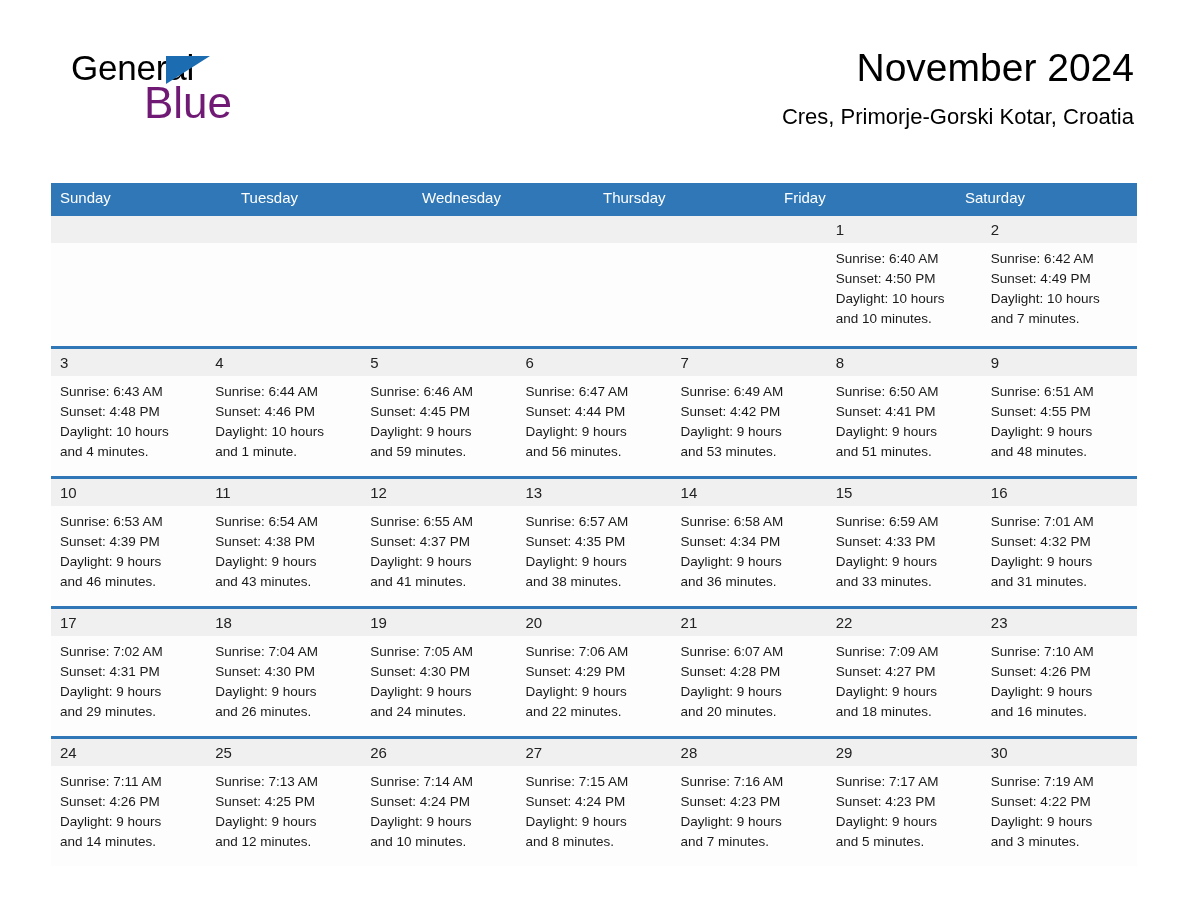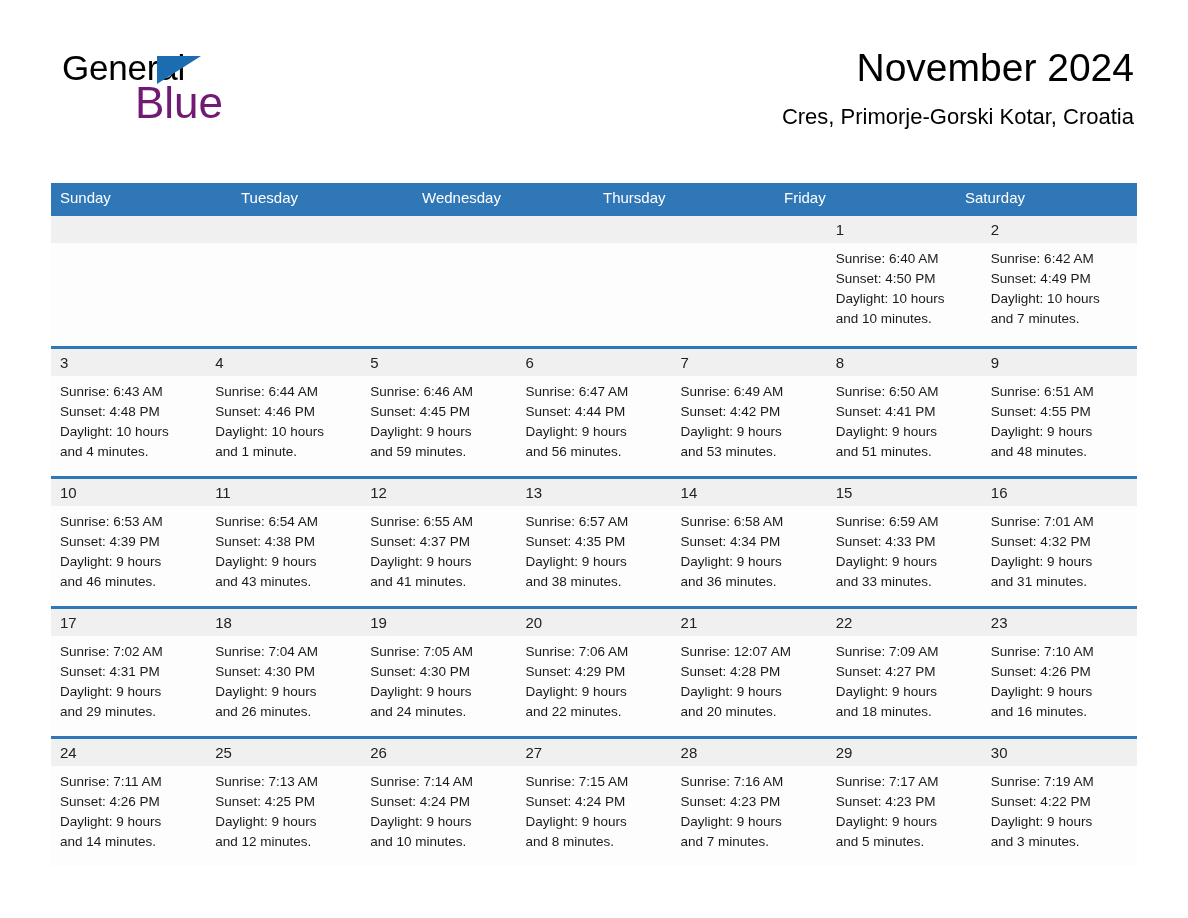--- a/index.html
+++ b/index.html
@@ -24,21 +24,21 @@
   }
 
   
   .top {
     position: relative;
     height: 120px;
   }
 
   .logo {
     position: absolute;
-    left: 62px;
+    left: 71px;
     top: 48px;
     width: 240px;
     height: 78px;
   }
   .logo-general {
     position: absolute;
     left: 0;
     top: 0;
     font-size: 35px;
     letter-spacing: -0.2px;
@@ -374,21 +374,21 @@
           <div>Daylight: 9 hours</div>
           <div>and 24 minutes.</div>
         </div>
         <div class="daycell">
           <div>Sunrise: 7:06 AM</div>
           <div>Sunset: 4:29 PM</div>
           <div>Daylight: 9 hours</div>
           <div>and 22 minutes.</div>
         </div>
         <div class="daycell">
-          <div>Sunrise: 12:07 AM</div>
+          <div>Sunrise: 6:07 AM</div>
           <div>Sunset: 4:28 PM</div>
           <div>Daylight: 9 hours</div>
           <div>and 20 minutes.</div>
         </div>
         <div class="daycell">
           <div>Sunrise: 7:09 AM</div>
           <div>Sunset: 4:27 PM</div>
           <div>Daylight: 9 hours</div>
           <div>and 18 minutes.</div>
         </div>

